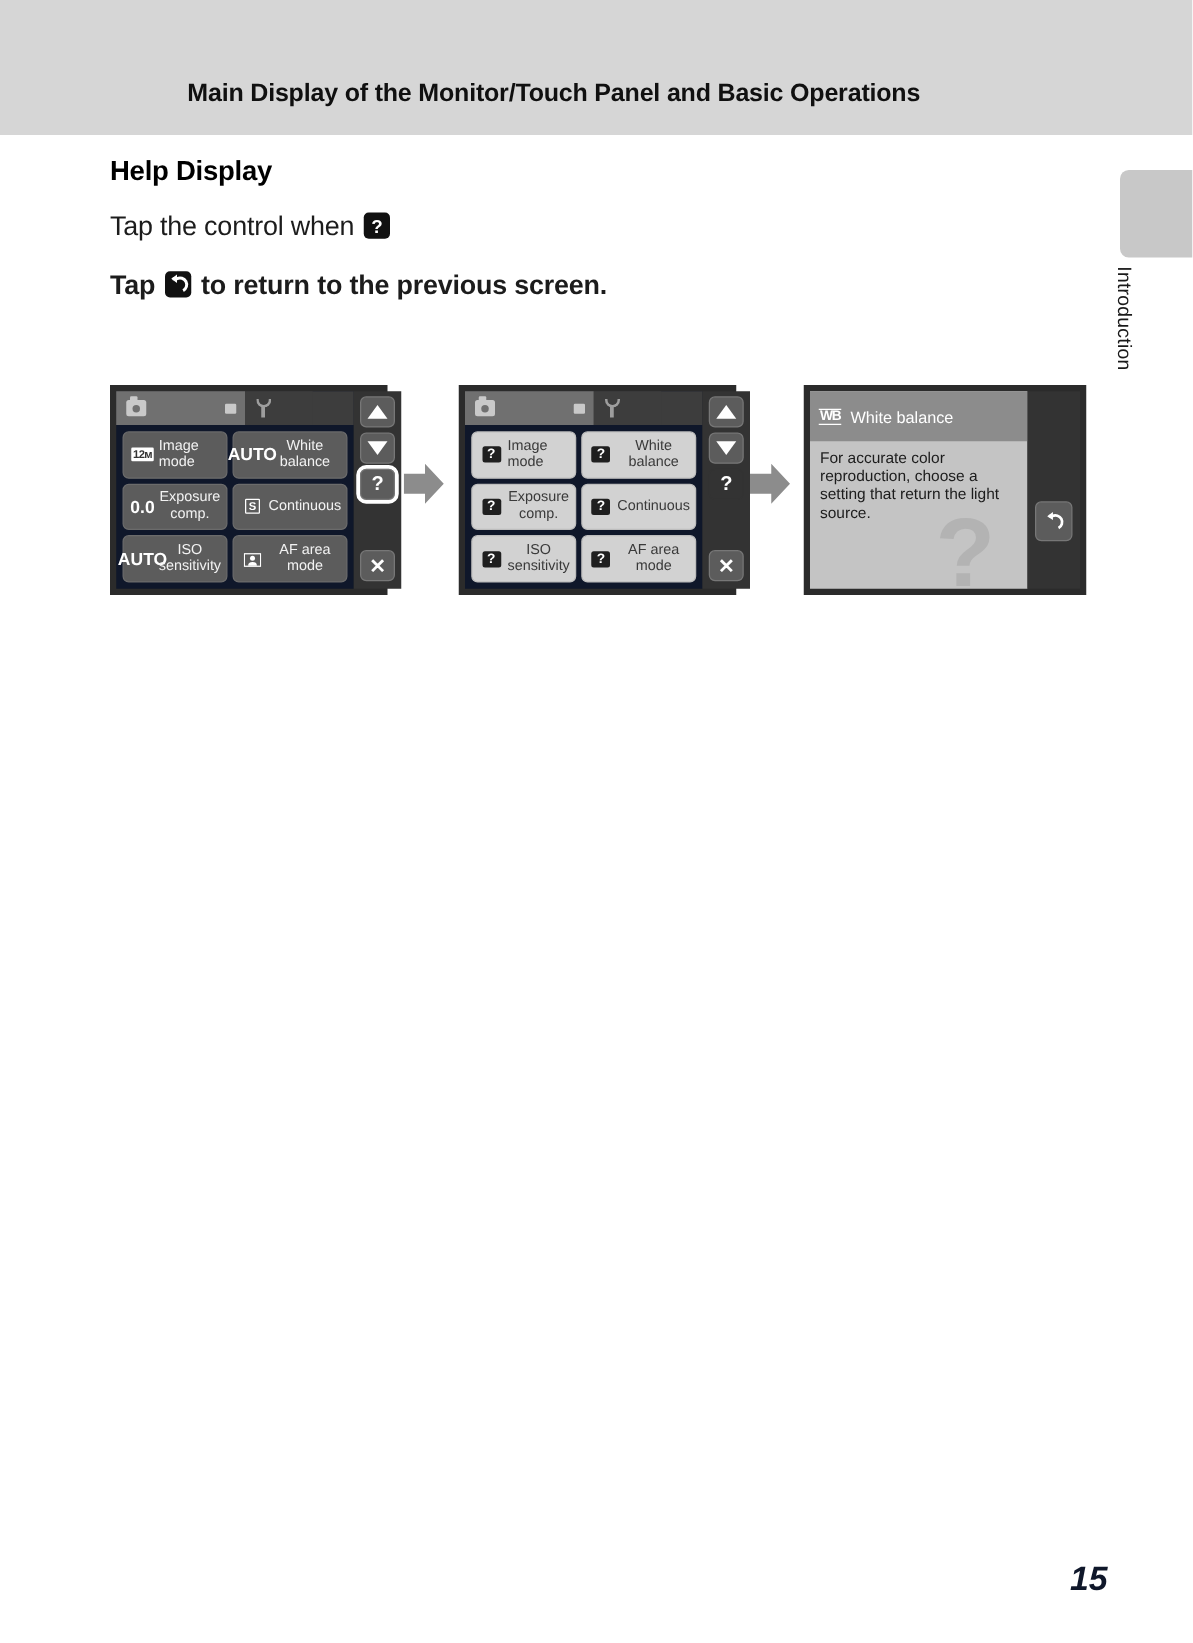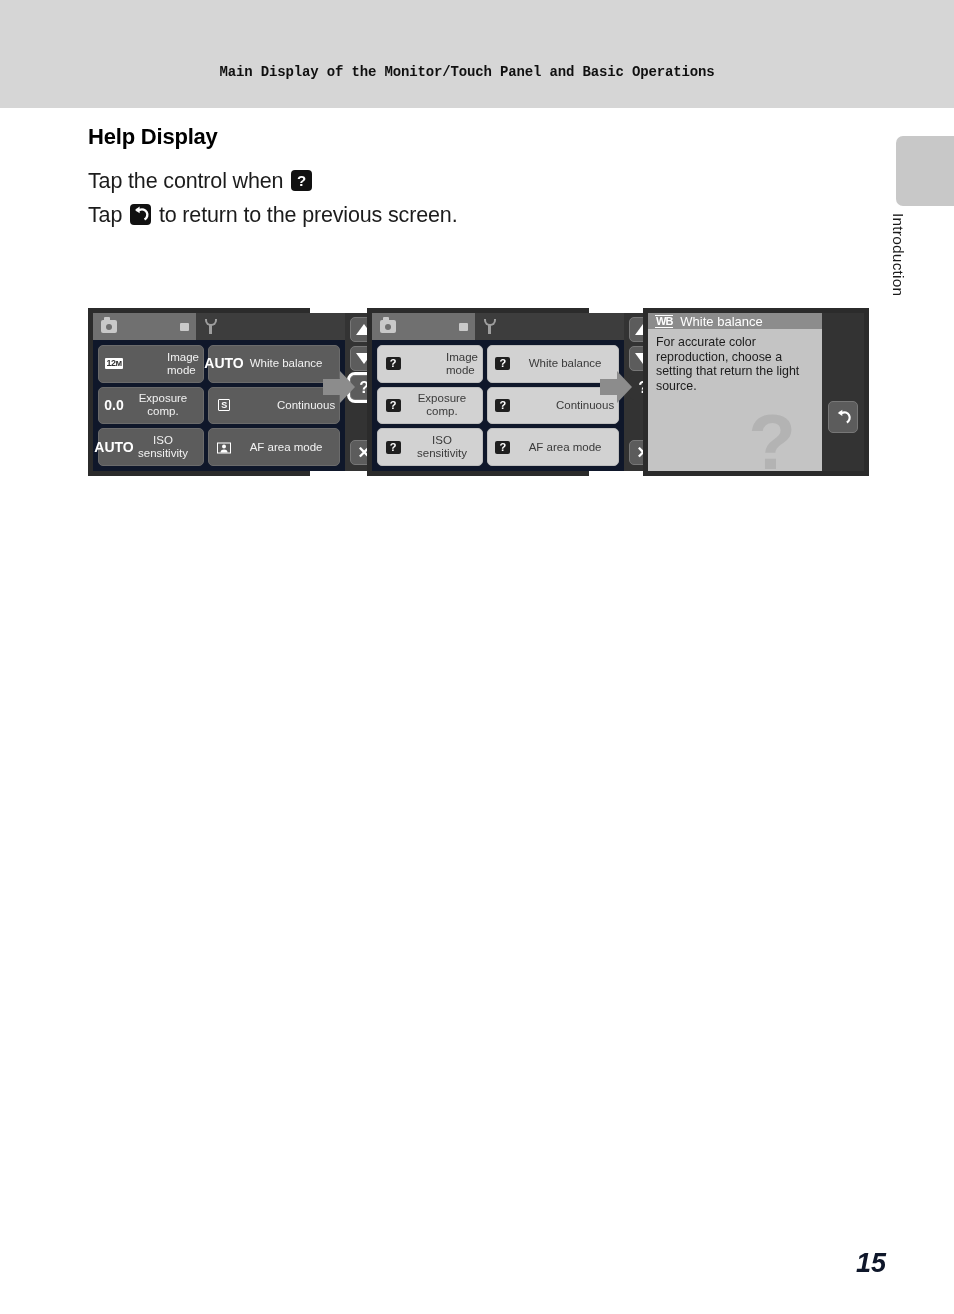--- a/index.html
+++ b/index.html
@@ -23,26 +23,25 @@
     width: 954px;
     height: 108px;
     background: #d6d6d6;
   }
   .header-title {
     position: absolute;
     left: 0;
     top: 64px;
     width: 886px;
     text-align: center;
-    font-size: 14px;
+    font-size: 20px;
     font-weight: bold;
     color: #101010;
     letter-spacing: -0.15px;
-    font-family: Liberation Mono, monospace;
-    padding-left: 24px;
+    font-family: Liberation Sans, sans-serif;
   }
 
   
   .side-tab {
     position: absolute;
     left: 896px;
     top: 136px;
     width: 58px;
     height: 70px;
     background: #c8c8c8;
@@ -78,21 +77,21 @@
     position: absolute;
     left: 88px;
     top: 166px;
     width: 790px;
     font-size: 21.5px;
     line-height: 31px;
     color: #1c1c1c;
     letter-spacing: -0.15px;
   }
   .body-copy p { margin: 0; }
-  .body-copy p + p { margin-top: 3px; }
+  .body-copy p + p { margin-top: 16px; font-weight: bold; }
 
   
   .inline-badge {
     display: inline-block;
     width: 21px;
     height: 21px;
     background: #111111;
     border-radius: 4px;
     color: #ffffff;
     position: relative;
@@ -243,21 +242,21 @@
     align-items: center;
     justify-content: center;
     margin-right: 2px;
   }
   .menu-btn .btn-label {
     flex: 1 1 auto;
     text-align: center;
     color: #f2f2f2;
   }
   .cam-screen.s2 .menu-btn .btn-label { color: #3a3a3a; }
-  .menu-btn.lab-left .btn-label { text-align: left; margin-left: 40px; }
+  .menu-btn.lab-left .btn-label { text-align: left; }
 
   
   .chip {
     display: inline-block;
     background: #ffffff;
     color: #333333;
     font-size: 9px;
     font-weight: bold;
     line-height: 11px;
     padding: 0 1px;
@@ -343,21 +342,21 @@
   
   .help-body {
     flex: 1 1 auto;
     background: #c4c4c4;
     display: flex;
     flex-direction: column;
     position: relative;
     overflow: hidden;
   }
   .help-titlebar {
-    height: 16px;
+    height: 40px;
     background: #8c8c8c;
     display: flex;
     align-items: center;
     padding-left: 7px;
     color: #ffffff;
     font-size: 13px;
     flex: 0 0 auto;
   }
   .wb-chip {
     display: inline-block;

